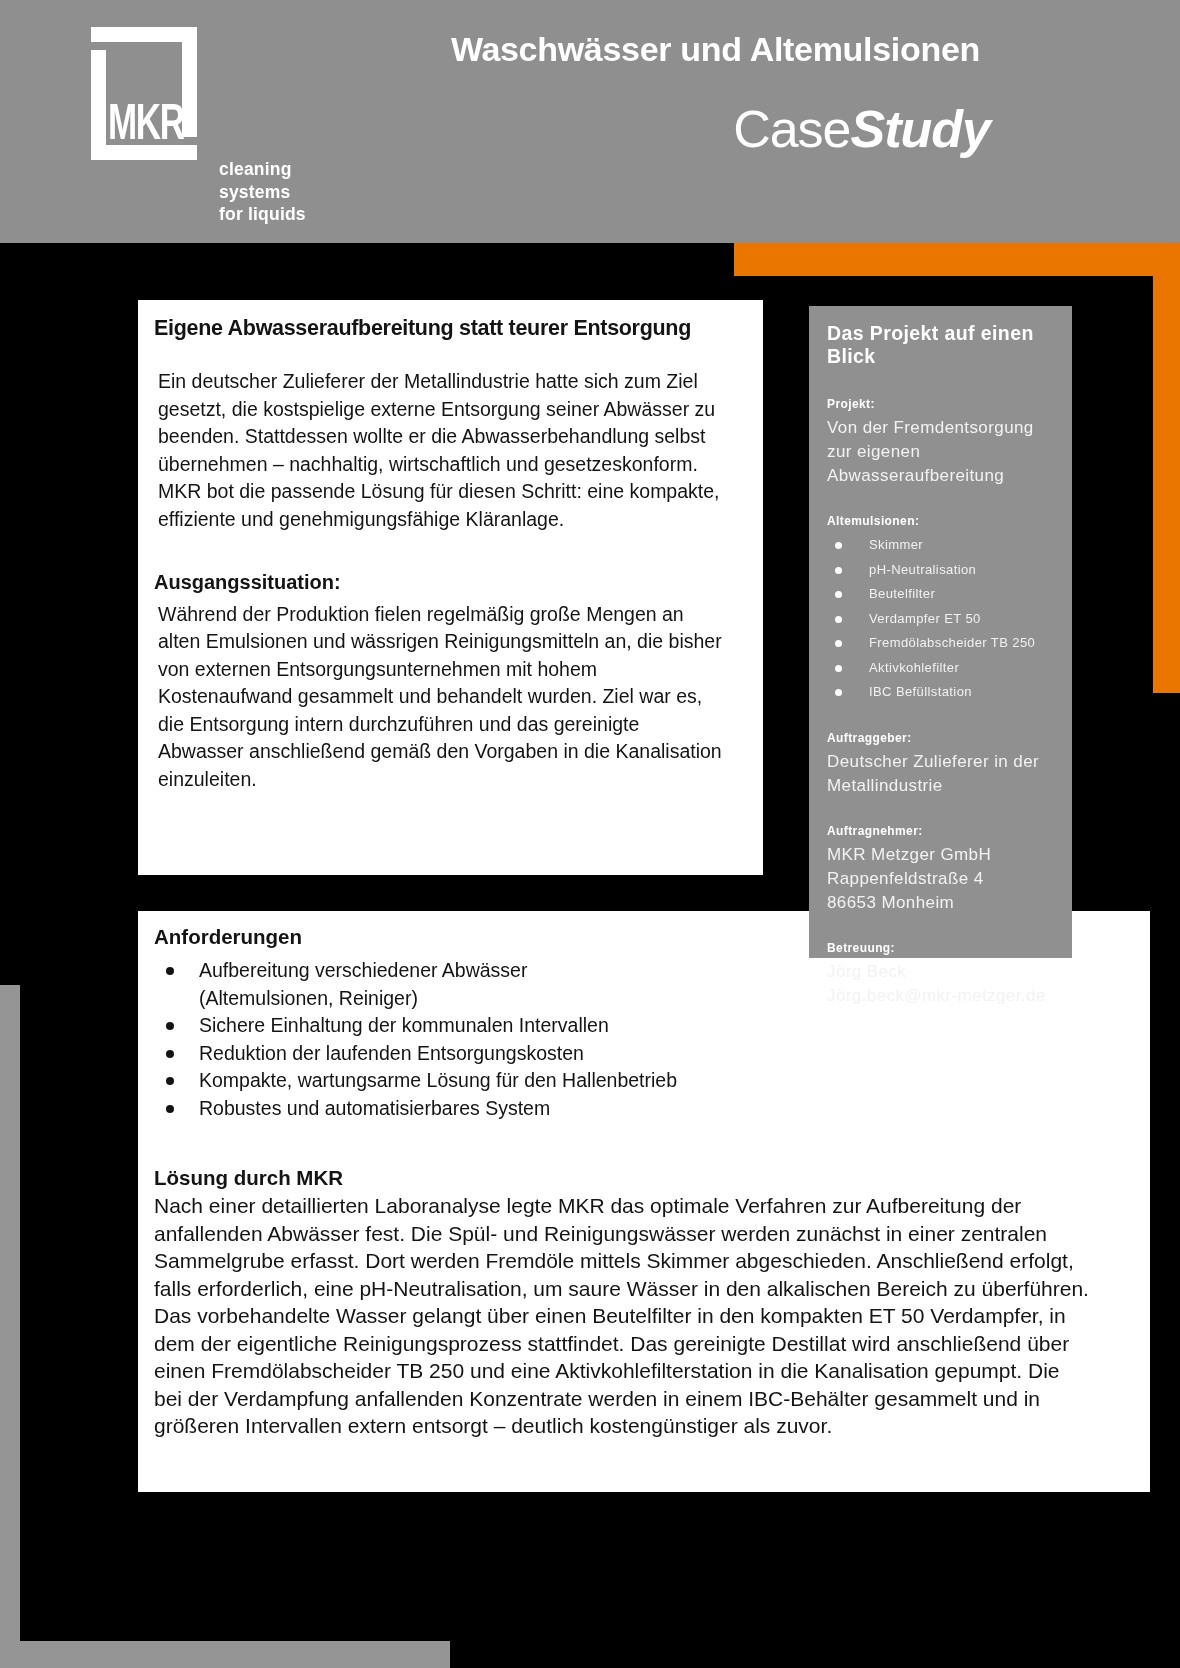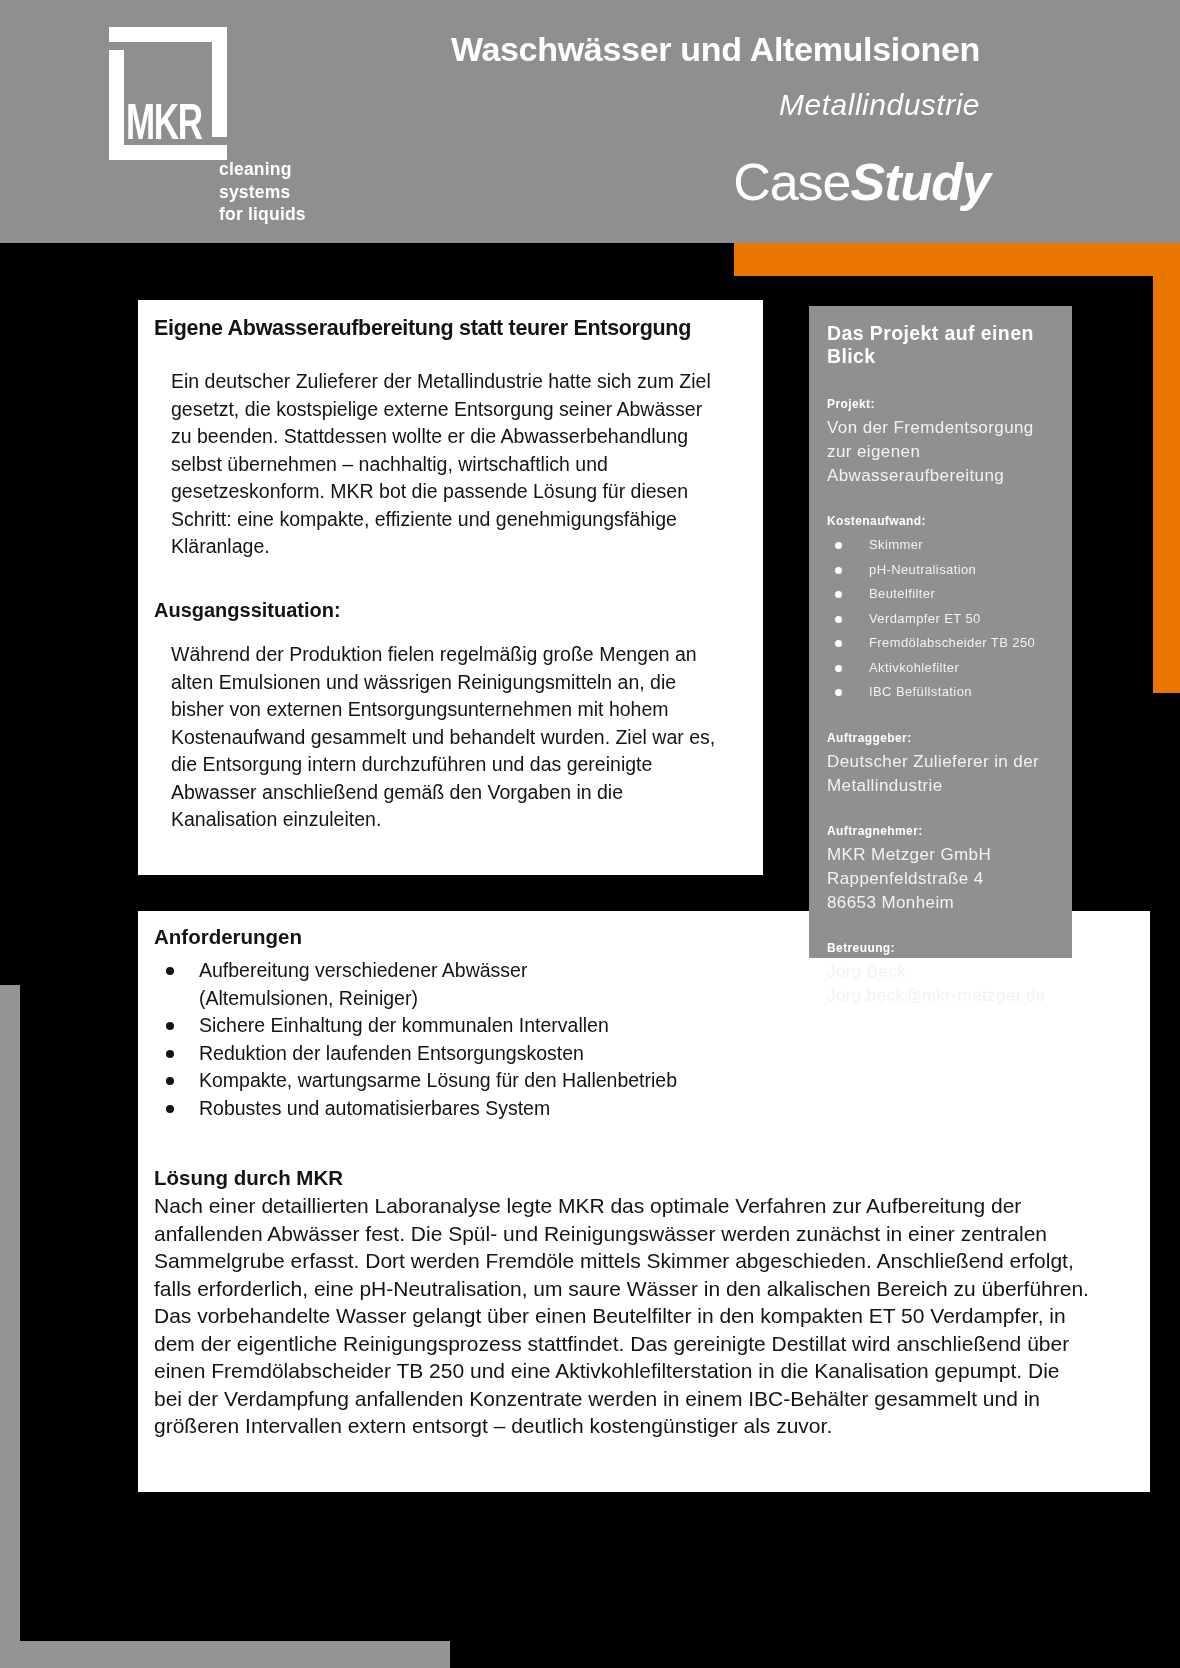--- a/index.html
+++ b/index.html
@@ -1,21 +1,21 @@
 <!DOCTYPE html>
 <html><head>
 <meta charset="utf-8">
 <style>
   html,body { margin:0; padding:0; background:#000; }
   body { font-family:"Liberation Sans","DejaVu Sans",sans-serif; }
   .page { position:relative; width:1180px; height:1668px; background:var(--black,#000); overflow:hidden; }
 
   
   .header { position:absolute; left:0; top:0; width:1180px; height:243px; background:var(--header-gray,#8f8f8f); }
-  .logo { position:absolute; left:109px; top:27px; width:118px; height:133px; }
+  .logo { position:absolute; left:91px; top:27px; width:106px; height:133px; }
   .logo .bar { position:absolute; background:#fff; }
   .bar-top    { left:0; top:0; right:0; height:15px; }
   .bar-right  { right:0; top:0; width:15px; height:110px; }
   .bar-bottom { left:0; right:0; bottom:0; height:15px; }
   .bar-left   { left:0; top:23px; bottom:0; width:15px; }
   .logo-text  { position:absolute; left:17px; bottom:13px; color:#fff; font-weight:bold; font-size:50px;
                 line-height:1; letter-spacing:-2px; transform:scaleX(0.70); transform-origin:left bottom; }
   .tagline { position:absolute; left:219px; top:158px; color:#fff; font-weight:bold;
              font-size:17.5px; line-height:22.5px; letter-spacing:0.2px; }
   .header-right { position:absolute; top:30px; right:200px; text-align:right; color:#fff; }
@@ -26,21 +26,21 @@
   .casestudy .cs-bold { font-weight:bold; font-style:italic; }
 
   
   .orange-band  { position:absolute; left:734px; top:243px; width:446px; height:33px; background:var(--orange,#ea7600); }
   .orange-strip { position:absolute; left:1153px; top:276px; width:27px; height:417px; background:var(--orange,#ea7600); }
 
   
   .box1 { position:absolute; left:138px; top:300px; width:625px; height:575px; background:#fff;
           box-sizing:border-box; padding:16px 30px 14px 16px; color:#141414; overflow:hidden; z-index:2; }
   .box1 .title { font-size:21.5px; font-weight:bold; letter-spacing:-0.3px; white-space:nowrap; margin:0 0 27px 0; }
-  .box1 p { font-size:19.5px; line-height:27.5px; margin:17px; }
+  .box1 p { font-size:19.5px; line-height:27.5px; margin:4px; }
   .box1 .sec-head { font-size:20px; font-weight:bold; line-height:27.5px; margin:36px 0 0 0; }
 
   .box2 { position:absolute; left:138px; top:911px; width:1012px; height:581px; background:#fff;
           box-sizing:border-box; padding:12px 16px; color:#141414; overflow:hidden; z-index:1; }
   .box2 .h { font-size:20.5px; font-weight:bold; line-height:28px; margin:0 0 6px 0; }
   .box2 ul { list-style:none; margin:0; padding:0; }
   .box2 li { position:relative; padding-left:45px; font-size:19.5px; line-height:27.5px;
              white-space:pre-line; max-width:700px; }
   .box2 li::before { content:""; position:absolute; left:12px; top:10px; width:8px; height:8px;
                      border-radius:50%; background:#141414; }
@@ -76,21 +76,20 @@
       <div class="bar bar-left"></div>
       <div class="logo-text">MKR</div>
     </div>
     <div class="tagline">
       <div>cleaning</div>
       <div>systems</div>
       <div>for liquids</div>
     </div>
     <div class="header-right">
       <div class="header-title">Waschwässer und Altemulsionen</div>
-      <div class="header-subtitle">Metallindustrie</div>
       <div class="casestudy"><span class="cs-regular">Case</span><span class="cs-bold">Study</span></div>
     </div>
   </div>
 
   <div class="orange-band"></div>
   <div class="orange-strip"></div>
 
   <div class="box1">
     <div class="title">Eigene Abwasseraufbereitung statt teurer Entsorgung</div>
     <p>Ein deutscher Zulieferer der Metallindustrie hatte sich zum Ziel gesetzt, die kostspielige externe Entsorgung seiner Abwässer zu beenden. Stattdessen wollte er die Abwasserbehandlung selbst übernehmen – nachhaltig, wirtschaftlich und gesetzeskonform. MKR bot die passende Lösung für diesen Schritt: eine kompakte, effiziente und genehmigungsfähige Kläranlage.</p>
@@ -115,21 +114,21 @@
 
   <div class="sidebar">
     <div class="sb-title">Das Projekt auf einen Blick</div>
 
     <div class="sec">
       <div class="label">Projekt:</div>
       <div class="line">Von der Fremdentsorgung zur eigenen Abwasseraufbereitung</div>
     </div>
 
     <div class="sec">
-      <div class="label">Kostenaufwand:</div>
+      <div class="label">Altemulsionen:</div>
       <ul>
         <li>Skimmer</li>
         <li>pH-Neutralisation</li>
         <li>Beutelfilter</li>
         <li>Verdampfer ET 50</li>
         <li>Fremdölabscheider TB 250</li>
         <li>Aktivkohlefilter</li>
         <li>IBC Befüllstation</li>
       </ul>
     </div>

